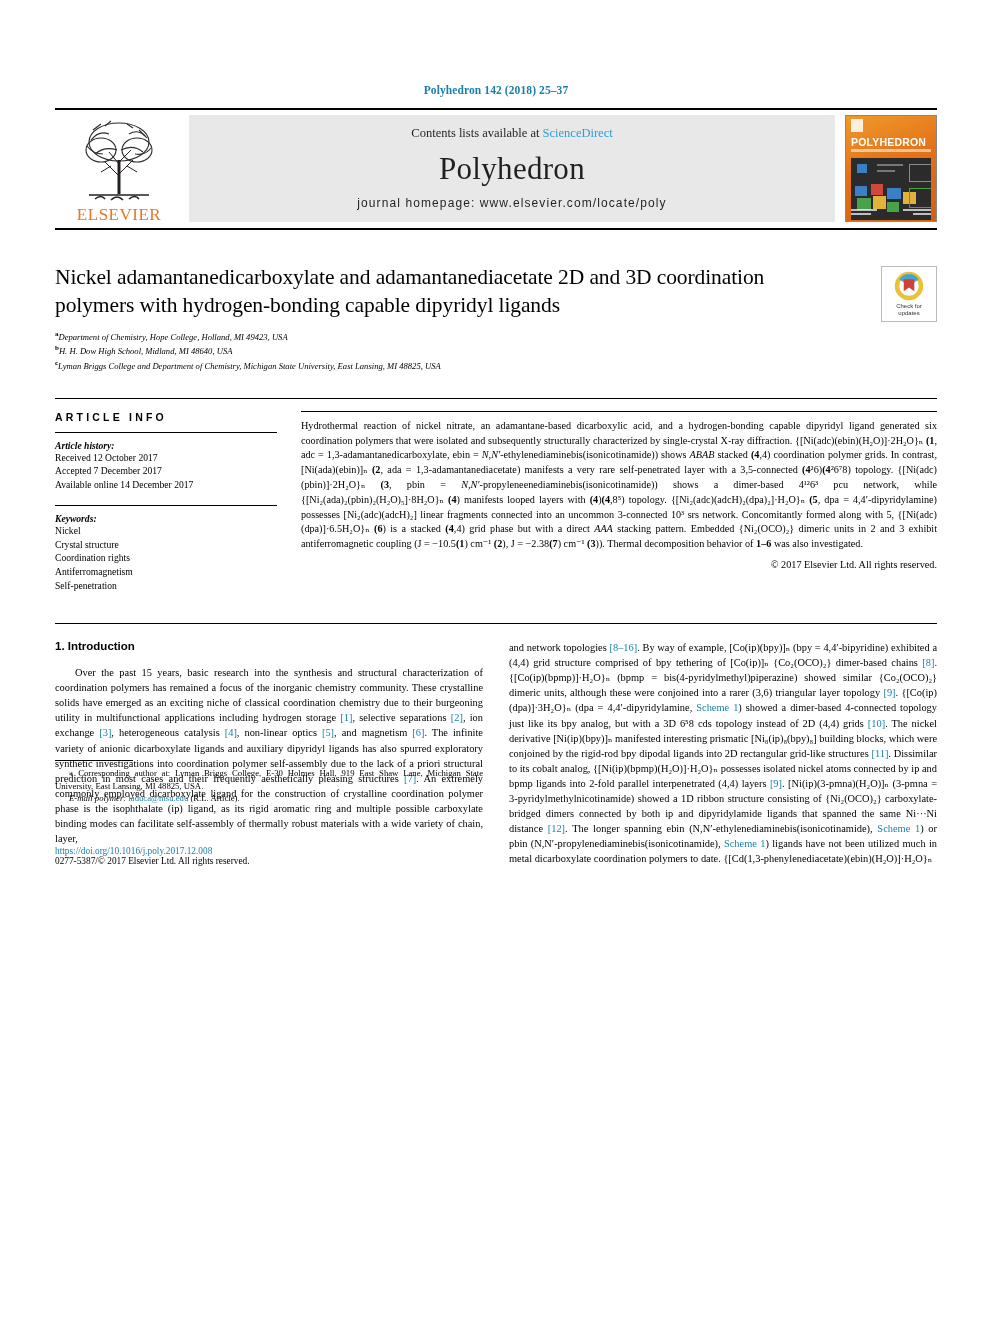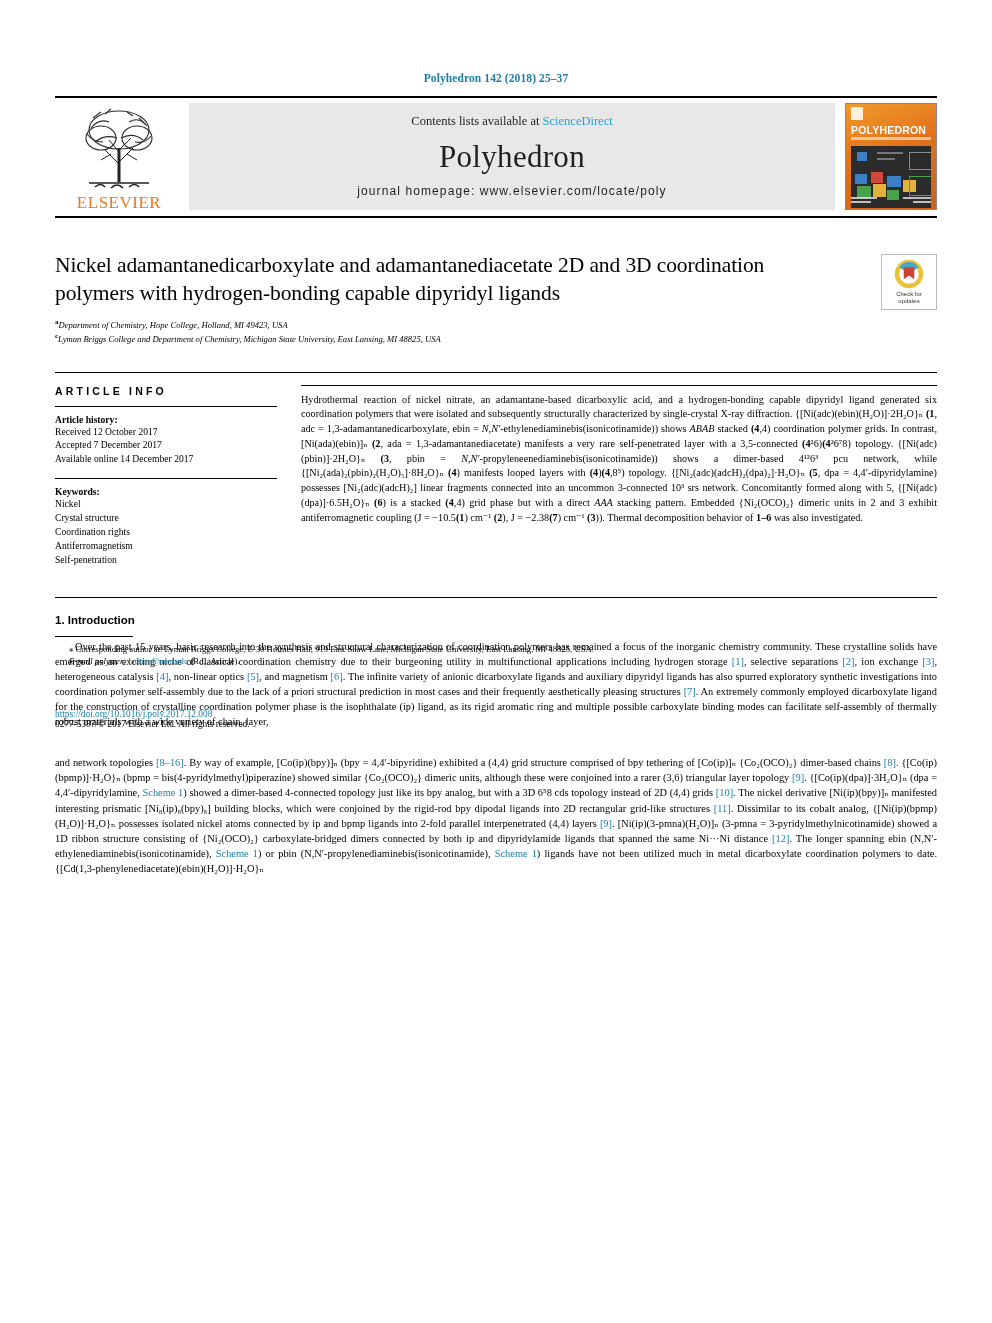--- a/index.html
+++ b/index.html
@@ -7,21 +7,21 @@
   body {
     width: 992px;
     height: 1323px;
     background: #ffffff;
     font-family: "Liberation Serif", "DejaVu Serif", serif;
     color: #000000;
     position: relative;
     overflow: hidden;
   }
 
-  .page { position: relative; width: 992px; height: 1323px; padding: 0 55px; }
+  .page { position: relative; width: 992px; height: 1323px; padding: 12px 55px; }
 
   
   .running-head {
     text-align: center;
     color: #1a7fa8;
     font-size: 11.5px;
     font-weight: bold;
     padding-top: 72px;
     letter-spacing: .1px;
   }
@@ -163,21 +163,21 @@
   .col-info { flex: 0 0 222px; }
   .col-abstract { flex: 1 1 auto; }
   .sec-head {
     font-family: "Liberation Sans", sans-serif;
     font-size: 10.5px;
     font-weight: bold;
     letter-spacing: 3.2px;
     margin-bottom: 9px;
   }
   .rule { border-top: 1px solid #000; margin: 0 0 7px 0; }
-  .info-italic { font-size: 9.6px; font-weight: bold; }
+  .info-italic { font-style: italic; font-size: 9.6px; font-weight: bold; }
   .info-line { font-size: 9.6px; line-height: 1.42; }
   .info-gap { height: 13px; }
   .kw-line { font-size: 9.6px; line-height: 1.45; }
 
   .abstract-body {
     font-size: 10.2px;
     line-height: 1.45;
     text-align: justify;
     hyphens: auto;
   }
@@ -189,21 +189,20 @@
     margin-top: 7px;
   }
 
   
   .body-cols {
     margin-top: 30px;
     display: flex;
     gap: 26px;
     border-top: 1px solid #000;
     padding-top: 16px;
-    flex-direction: column;
   }
   .bcol { flex: 1 1 0; min-width: 0; position: relative; }
   .h2 {
     font-family: "Liberation Sans", sans-serif;
     font-size: 11.5px;
     font-weight: bold;
     margin: 0 0 13px 0;
   }
   .para {
     font-size: 10.4px;
@@ -311,20 +310,21 @@
       <div class="crossmark-label">
         <span>Check for</span><br>
         <span>updates</span>
       </div>
     </div>
   </div>
 
 
   <div class="affiliations">
     <div class="affil"><sup>a</sup><span>Department of Chemistry, Hope College, Holland, MI 49423, USA</span></div>
+    <div class="affil"><sup>b</sup><span>H. H. Dow High School, Midland, MI 48640, USA</span></div>
     <div class="affil"><sup>c</sup><span>Lyman Briggs College and Department of Chemistry, Michigan State University, East Lansing, MI 48825, USA</span></div>
   </div>
 
   <div class="info-abstract">
 
     <div class="col-info">
       <div class="sec-head">ARTICLE INFO</div>
       <div class="rule"></div>
       <div class="info-italic">Article history:</div>
       <div class="info-line">Received 12 October 2017</div>
@@ -336,20 +336,21 @@
       <div class="kw-line">Nickel</div>
       <div class="kw-line">Crystal structure</div>
       <div class="kw-line">Coordination rights</div>
       <div class="kw-line">Antiferromagnetism</div>
       <div class="kw-line">Self-penetration</div>
     </div>
 
     <div class="col-abstract">
       <div class="rule"></div>
       <div class="abstract-body">Hydrothermal reaction of nickel nitrate, an adamantane-based dicarboxylic acid, and a hydrogen-bonding capable dipyridyl ligand generated six coordination polymers that were isolated and subsequently structurally characterized by single-crystal X-ray diffraction. {[Ni(adc)(ebin)(H₂O)]·2H₂O}ₙ <span class="b">(1</span>, adc = 1,3-adamantanedicarboxylate, ebin = <span class="it">N,N′</span>-ethylenediaminebis(isonicotinamide)) shows <span class="it">ABAB</span> stacked <span class="b">(4</span>,4) coordination polymer grids. In contrast, [Ni(ada)(ebin)]ₙ <span class="b">(2</span>, ada = 1,3-adamantanediacetate) manifests a very rare self-penetrated layer with a 3,5-connected <span class="b">(4</span>²6)<span class="b">(4</span>²6⁷8) topology. {[Ni(adc)(pbin)]·2H₂O}ₙ <span class="b">(3</span>, pbin = <span class="it">N,N′</span>-propyleneenediaminebis(isonicotinamide)) shows a dimer-based 4¹²6³ pcu network, while {[Ni₂(ada)₂(pbin)₂(H₂O)₅]·8H₂O}ₙ <span class="b">(4</span>) manifests looped layers with <span class="b">(4</span>)<span class="b">(4</span>,8⁵) topology. {[Ni₂(adc)(adcH)₂(dpa)₂]·H₂O}ₙ <span class="b">(5</span>, dpa = 4,4′-dipyridylamine) possesses [Ni₂(adc)(adcH)₂] linear fragments connected into an uncommon 3-connected 10³ srs network. Concomitantly formed along with 5, {[Ni(adc)(dpa)]·6.5H₂O}ₙ <span class="b">(6</span>) is a stacked <span class="b">(4</span>,4) grid phase but with a direct <span class="it">AAA</span> stacking pattern. Embedded {Ni₂(OCO)₂} dimeric units in 2 and 3 exhibit antiferromagnetic coupling (J = −10.5<span class="b">(1</span>) cm⁻¹ <span class="b">(2</span>), J = −2.38<span class="b">(7</span>) cm⁻¹ <span class="b">(3</span>)). Thermal decomposition behavior of <span class="b">1–6</span> was also investigated.</div>
+      <div class="copyright">© 2017 Elsevier Ltd. All rights reserved.</div>
     </div>
   </div>
 
   <div class="body-cols">
 
     <div class="bcol">
       <div class="h2">1. Introduction</div>
       <p class="para">Over the past 15 years, basic research into the synthesis and structural characterization of coordination polymers has remained a focus of the inorganic chemistry community. These crystalline solids have emerged as an exciting niche of classical coordination chemistry due to their burgeoning utility in multifunctional applications including hydrogen storage <span class="ref">[1]</span>, selective separations <span class="ref">[2]</span>, ion exchange <span class="ref">[3]</span>, heterogeneous catalysis <span class="ref">[4]</span>, non-linear optics <span class="ref">[5]</span>, and magnetism <span class="ref">[6]</span>. The infinite variety of anionic dicarboxylate ligands and auxiliary dipyridyl ligands has also spurred exploratory synthetic investigations into coordination polymer self-assembly due to the lack of a priori structural prediction in most cases and their frequently aesthetically pleasing structures <span class="ref">[7]</span>. An extremely commonly employed dicarboxylate ligand for the construction of crystalline coordination polymer phase is the isophthalate (ip) ligand, as its rigid aromatic ring and multiple possible carboxylate binding modes can facilitate self-assembly of thermally robust materials with a wide variety of chain, layer,</p>
 
       <div class="footnote-block">

